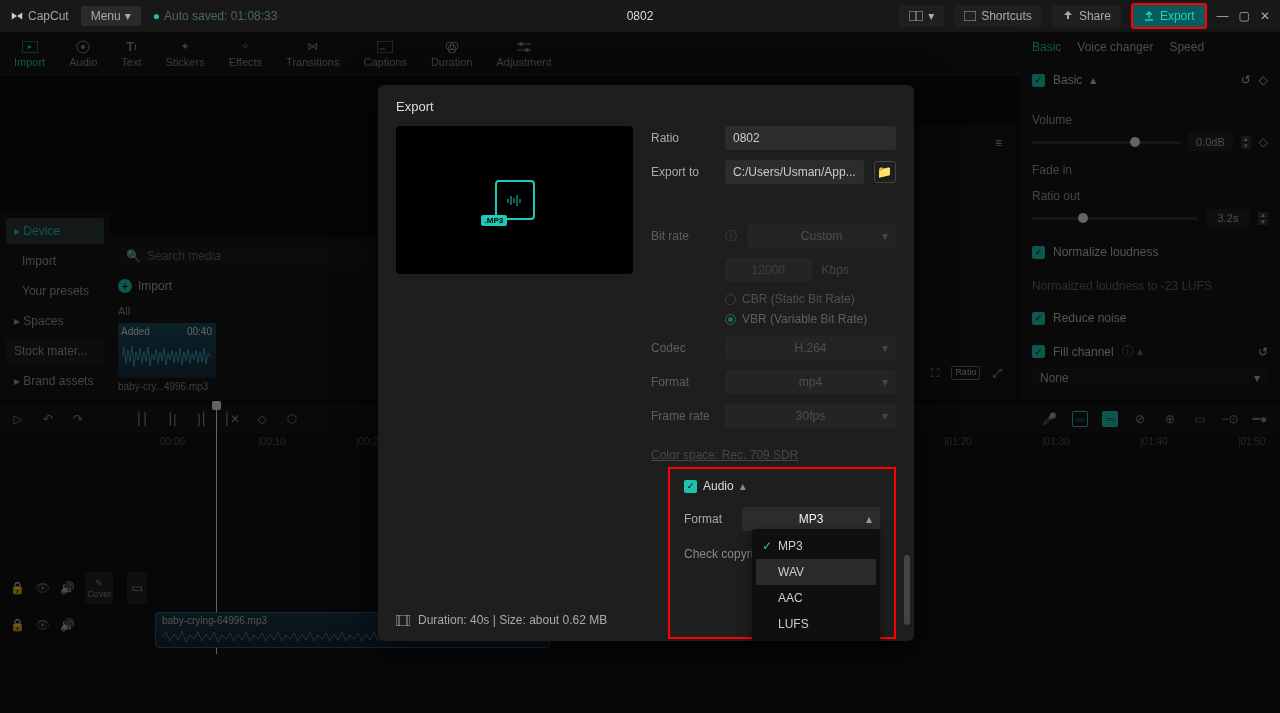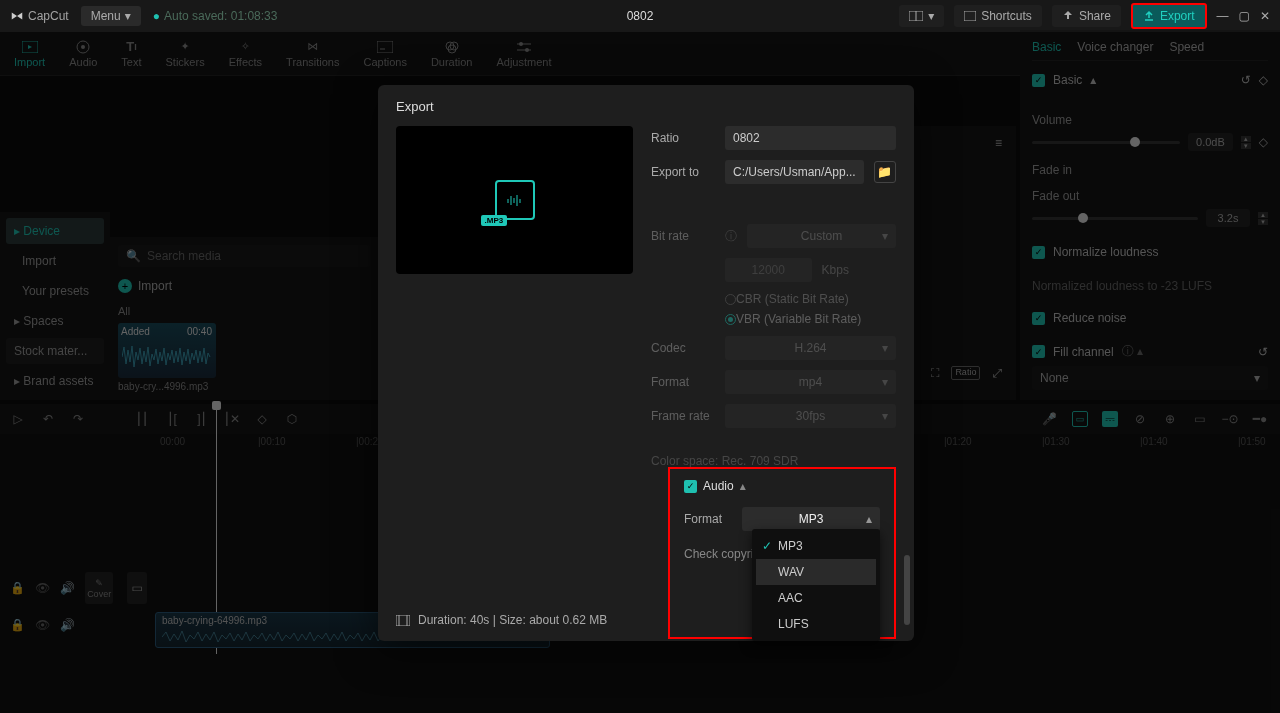--- a/index.html
+++ b/index.html
@@ -83,21 +83,21 @@
 .em-body { display:flex; gap:18px;}
 .em-preview { width:264px; height:148px; background:#000; border-radius:4px; display:flex; align-items:center; justify-content:center; position:relative;}
 .mp3-icon { width:40px; height:40px; border:2px solid #1fc8b8; border-radius:4px; display:flex; align-items:center; justify-content:center; position:relative;}
 .mp3-badge { position:absolute; bottom:-6px; left:-14px; background:#1fc8b8; color:#000; font-size:8px; padding:1px 4px; border-radius:2px; font-weight:bold;}
 .em-fields { flex:1; display:flex; flex-direction:column; gap:10px;}
 .em-row { display:flex; align-items:center; gap:10px;}
 .em-label { width:64px; color:#aaa; font-size:12px;}
 .em-input { flex:1; background:#2c2c2c; padding:5px 8px; border-radius:3px; color:#ccc; font-size:12px; border:none;}
 .em-select { flex:1; background:#2c2c2c; padding:5px 8px; border-radius:3px; color:#888; font-size:12px; display:flex; justify-content:center; align-items:center; position:relative;}
 .em-select .chev { position:absolute; right:8px; color:#777;}
-.em-radio { display:flex; align-items:center; gap:0; color:#888;}
+.em-radio { display:flex; align-items:center; gap:6px; color:#888;}
 .em-radio .r { width:11px; height:11px; border:1px solid #666; border-radius:50%; display:inline-block;}
 .em-radio .r.sel { border-color:#1fc0b0;}
 .em-radio .r.sel::after { content:''; display:block; width:5px; height:5px; background:#1fc0b0; border-radius:50%; margin:2px;}
 .faded { opacity:0.45;}
 .em-footer { position:absolute; bottom:14px; left:18px; display:flex; align-items:center; gap:8px; color:#aaa; font-size:12px;}
 
 
 .audio-section { position:absolute; left:290px; top:382px; width:228px; height:172px; border:2px solid #ff0000; padding:10px 14px; z-index:11; background:#1e1e1e;}
 .audio-head { display:flex; align-items:center; gap:6px; color:#ddd;}
 .fmt-row { display:flex; align-items:center; gap:10px; margin-top:14px;}
@@ -297,21 +297,21 @@
           <div class="slider-knob" style="left:66%;"></div>
         </div>
       <div class="valbox">0.0dB</div>
       <div class="stepper">
           <span>▴</span>
           <span>▾</span>
         </div>
       <span>◇</span>
     </div>
     <div style="color:#999; margin-top:12px;">Fade in</div>
-    <div style="color:#999; margin-top:12px;">Fade out</div>
+    <div style="color:#999; margin-top:12px;">Ratio out</div>
     <div class="slider-row">
       <div class="slider">
           <div class="slider-knob" style="left:28%;"></div>
         </div>
       <div class="valbox">3.2s</div>
       <div class="stepper">
           <span>▴</span>
           <span>▾</span>
         </div>
     </div>
@@ -471,21 +471,21 @@
             <span class="chev">▾</span>
           </div>
       </div>
       <div class="em-row faded">
         <div class="em-label">Frame rate</div>
         <div class="em-select">
             <span>30fps</span>
             <span class="chev">▾</span>
           </div>
       </div>
-      <div class="faded" style="color:#777; margin-top:16px;">Color space: Rec. 709 SDR</div>
+      <div class="faded" style="color:#777; margin-top:10px;text-decoration:underline;">Color space: Rec. 709 SDR</div>
     </div>
   </div>
   <div class="em-footer">
     <svg width="14" height="11">
         <rect width="14" height="11" fill="none" stroke="#aaa"></rect>
         <line x1="3" y1="0" x2="3" y2="11" stroke="#aaa"></line>
         <line x1="11" y1="0" x2="11" y2="11" stroke="#aaa"></line>
       </svg>
     <span>Duration: 40s | Size: about 0.62 MB</span>
   </div>

